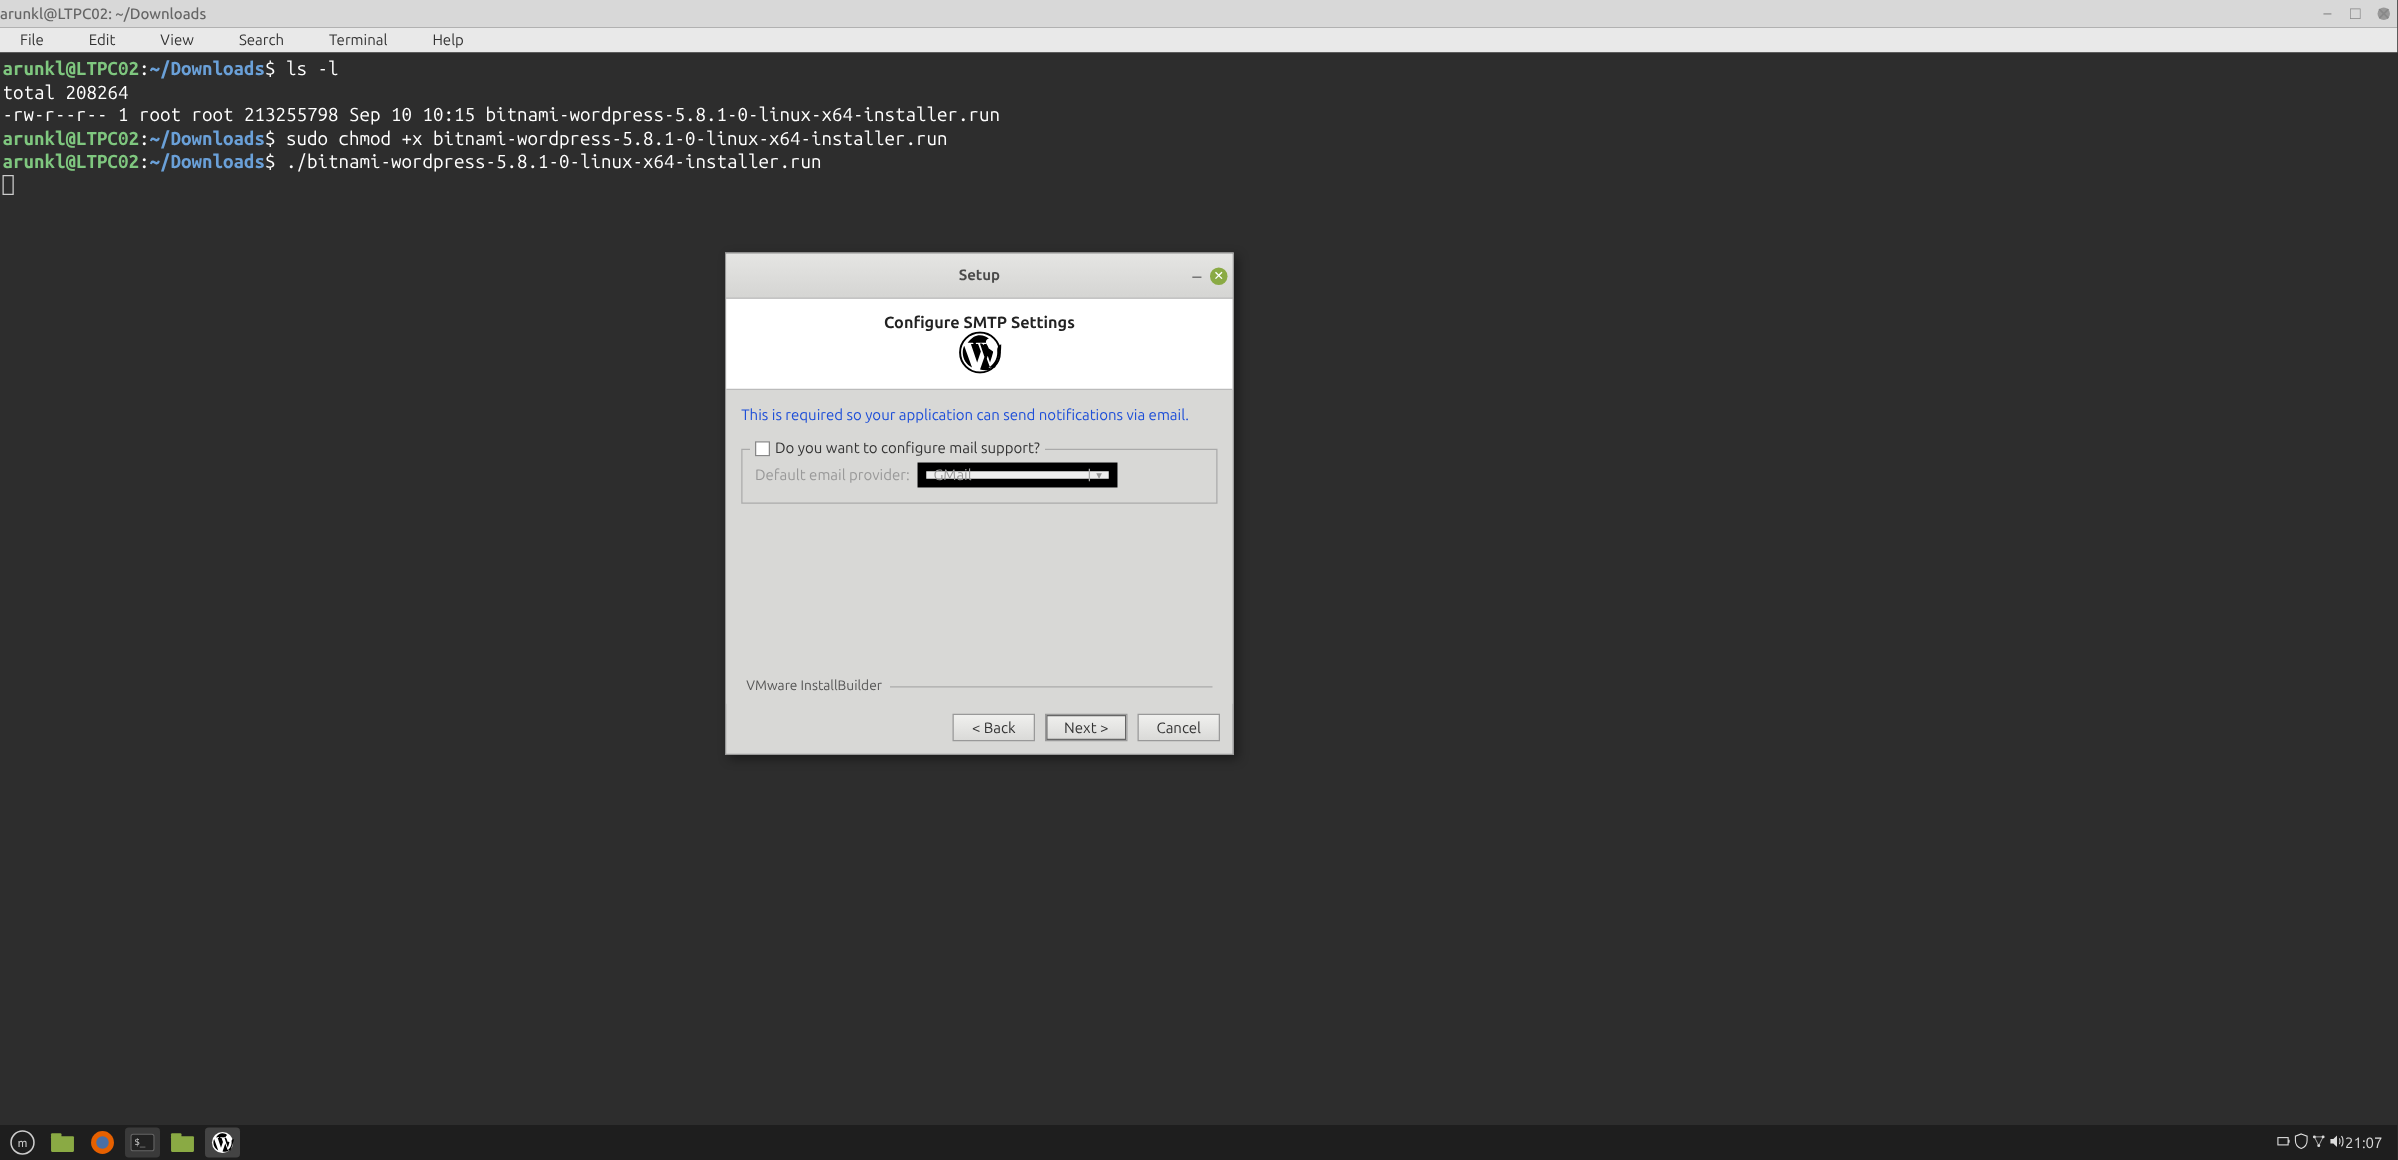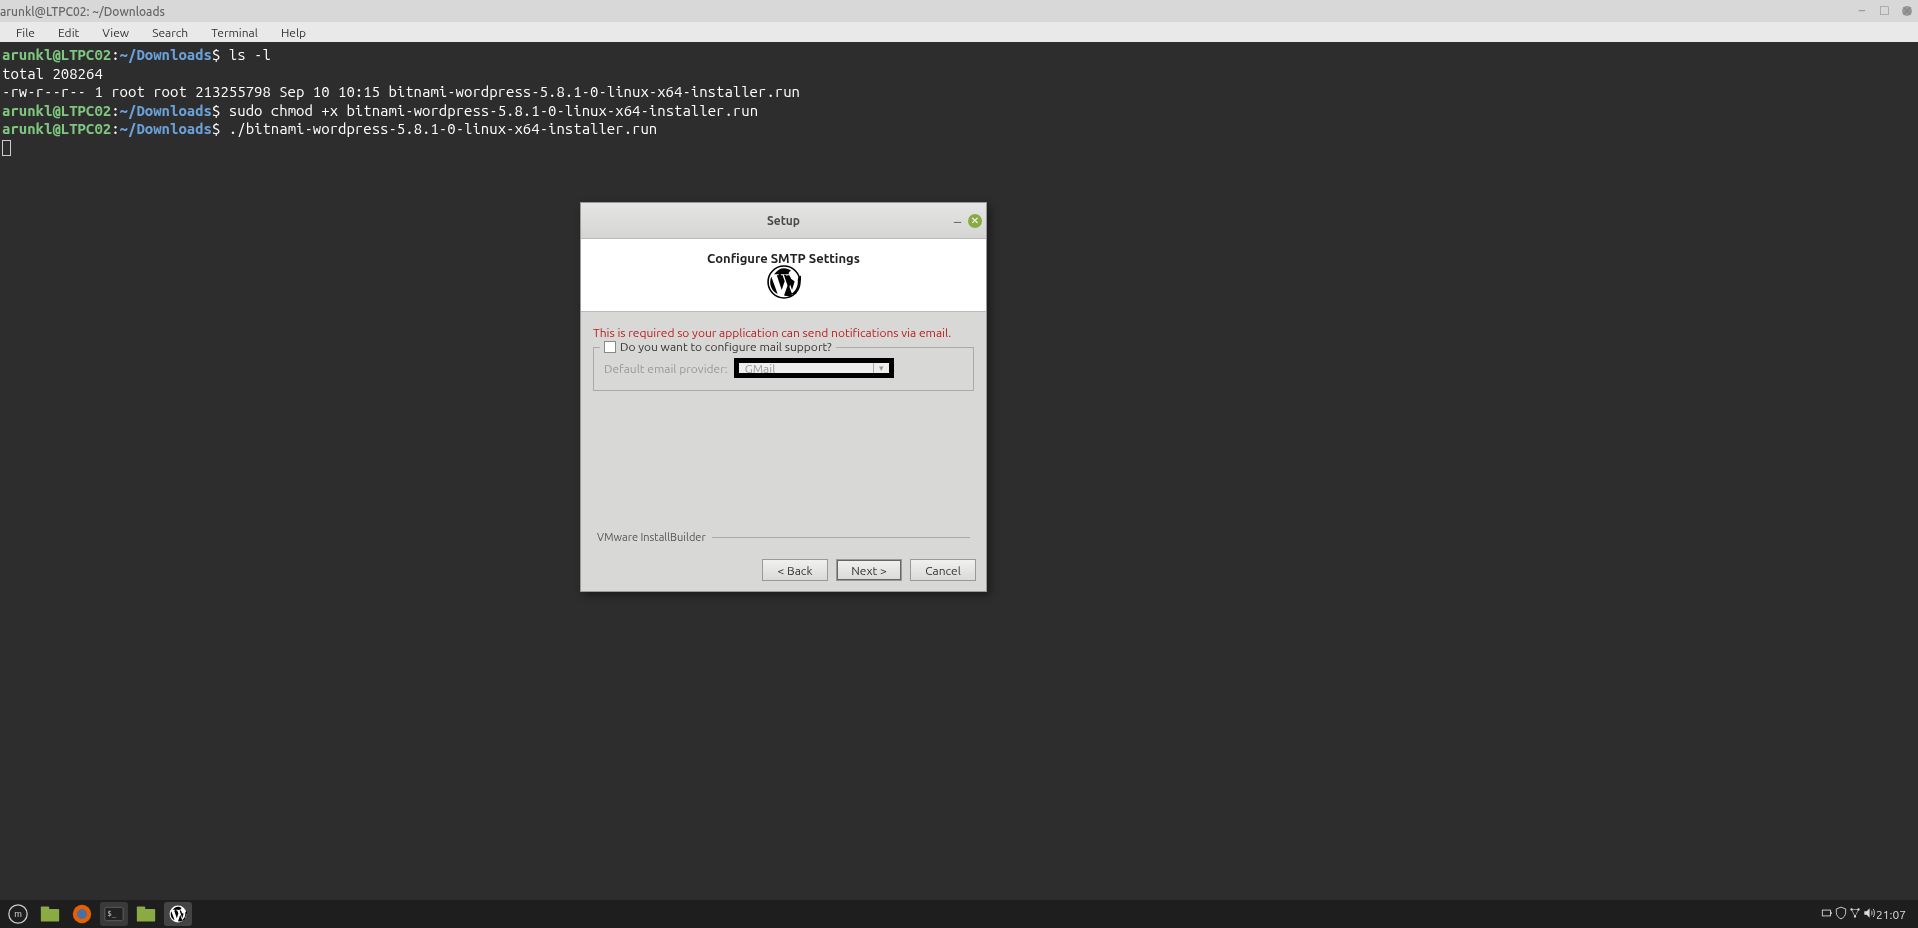--- a/index.html
+++ b/index.html
@@ -55,21 +55,21 @@
       color: #ddd;
       font-size: 10px;
     }
     
     .menubar {
       height: 20px;
       background: #e9e9e9;
       display: flex;
       align-items: center;
       padding-left: 6px;
-      gap: 3px;
+      gap: 16px;
       font-size: 12px;
       color: #333;
     }
     .menubar span {
       padding: 2px 10px;
       cursor: pointer;
     }
     
     .terminal {
       background: #2d2d2d;
@@ -196,22 +196,22 @@
       width: 34px;
       height: 34px;
     }
     .dialog-body {
       padding: 14px 12px 8px 12px;
       background: #d8d8d6;
       min-height: 200px;
     }
     .body-text {
       font-size: 12px;
-      color: #b91c1c;
-      margin-bottom: 8px;
+      color: #1d4ed8;
+      margin-bottom: 20px;
     }
     .fieldset {
       border: 1px solid #aaa;
       padding: 10px 10px 12px 10px;
       position: relative;
       margin-top: 8px;
     }
     .fieldset-legend {
       position: absolute;
       top: -8px;
@@ -232,21 +232,21 @@
     }
     .field-row {
       display: flex;
       align-items: center;
       gap: 6px;
       color: #999;
     }
     .select-box {
       display: flex;
       align-items: center;
-      border: 5px solid #000000;
+      border: 7px solid #000000;
       background: #eee;
       height: 20px;
       width: 160px;
       color: #999;
     }
     .select-text {
       flex: 1;
       padding: 0 6px;
       font-size: 12px;
     }

